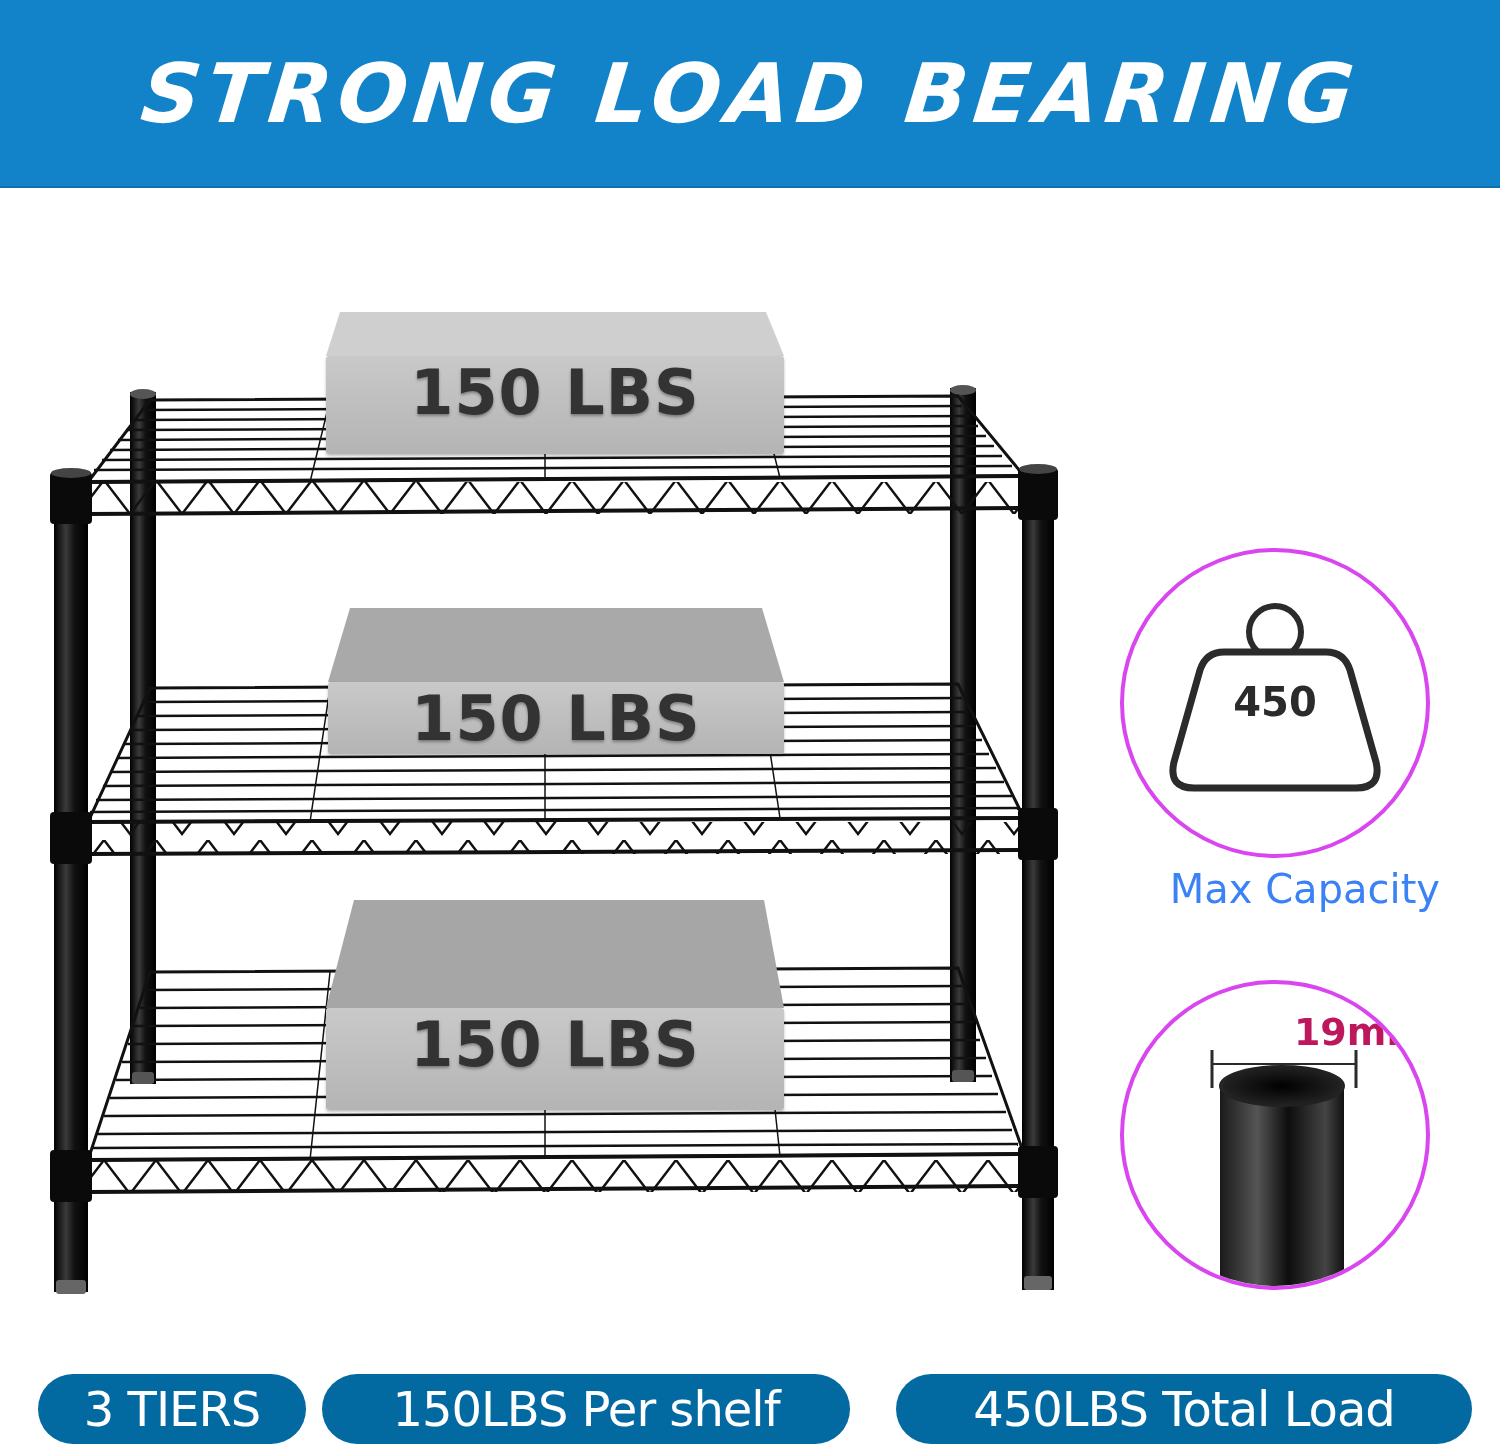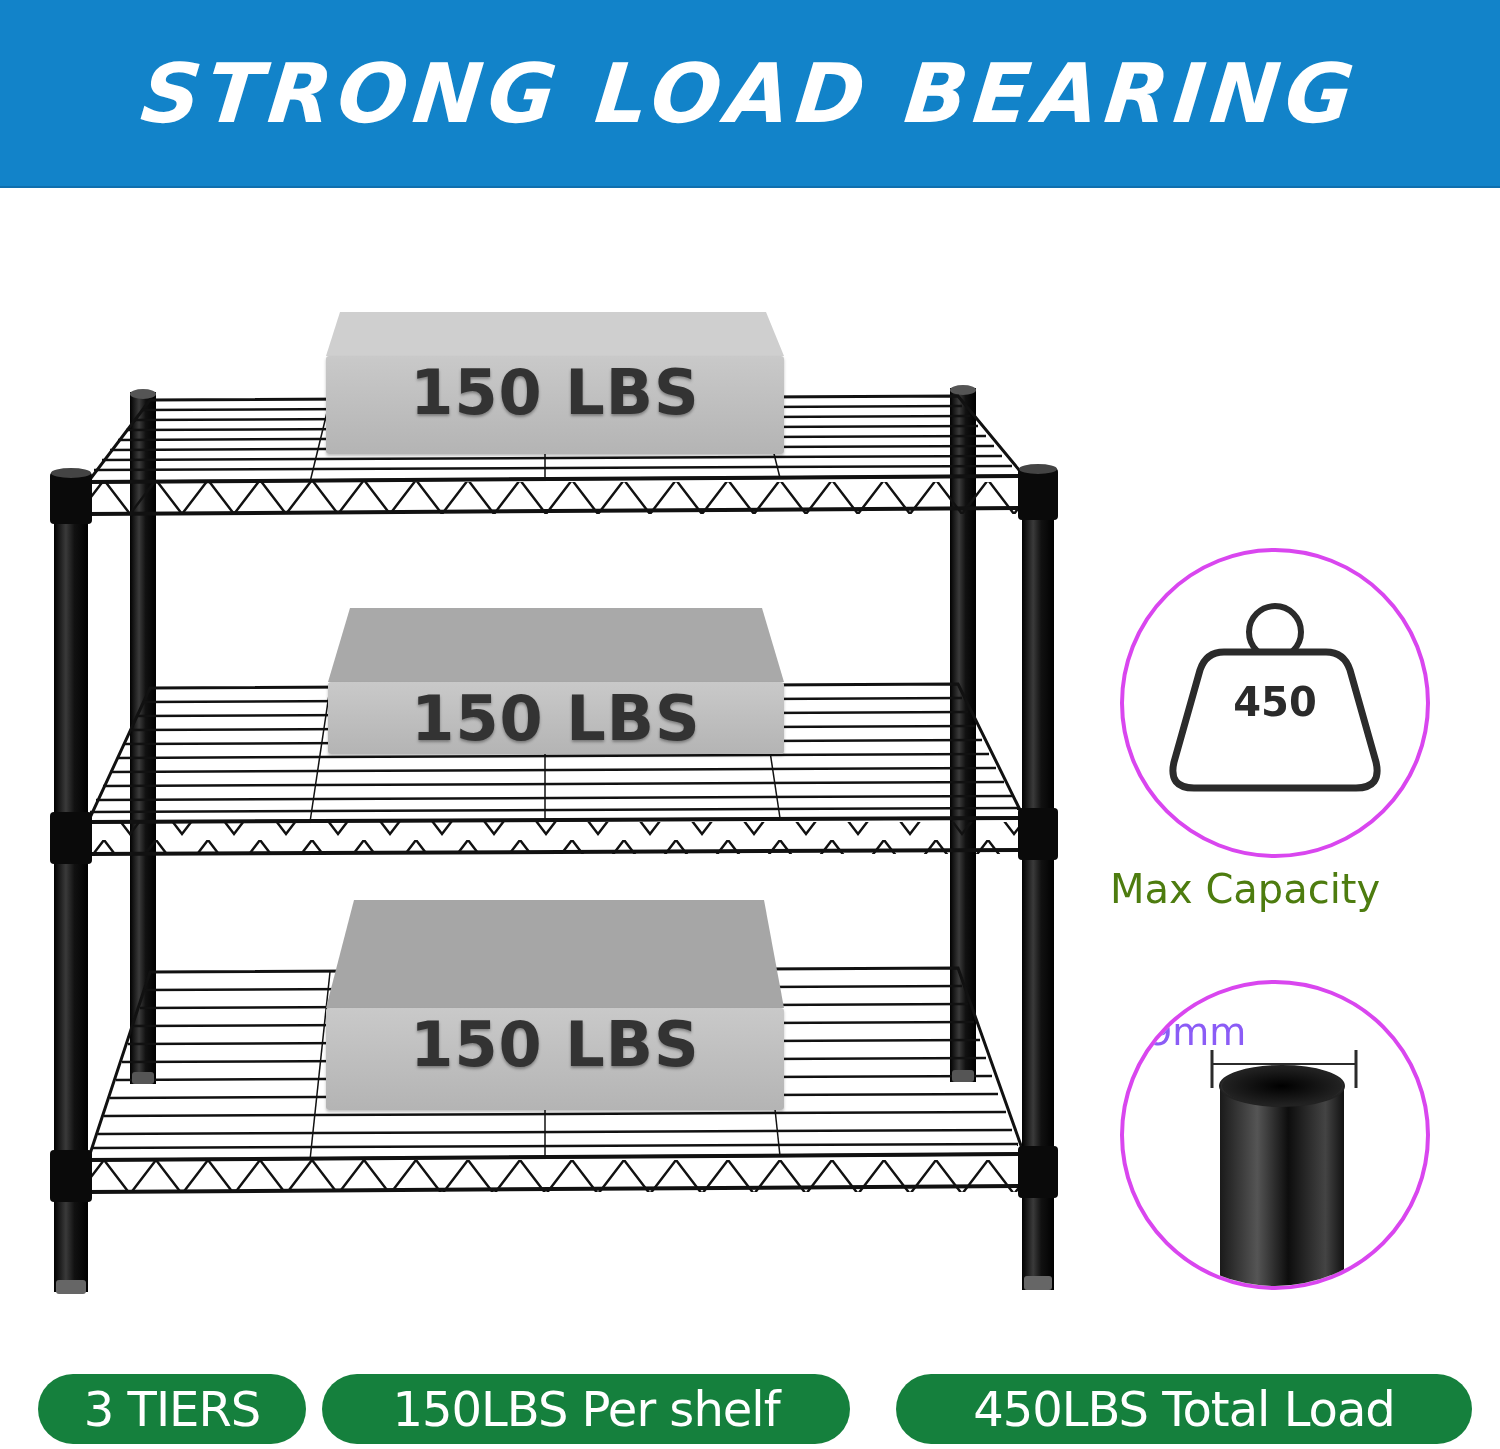--- a/index.html
+++ b/index.html
@@ -10,23 +10,23 @@
 
   .rack { position: absolute; left: 0; top: 186px; width: 1100px; height: 1130px; }
   .rack svg { position: absolute; left: 0; top: 0; }
 
   .box { position: absolute; }
   .box-top { position: absolute; left: 0; top: 0; width: 100%; }
   .box-front { position: absolute; left: 0; width: 100%; border-radius: 3px; display: flex; align-items: flex-start; justify-content: center; background: linear-gradient(#c9c9c9, #b4b4b4); box-shadow: 0 2px 3px rgba(0,0,0,0.25); }
   .box-label { font-family: "DejaVu Sans", sans-serif; font-weight: bold; font-size: 62px; color: #333333; text-shadow: 0 2px 3px rgba(0,0,0,0.35); letter-spacing: 1px; }
 
   .circle { position: absolute; border: 4px solid #d946ef; border-radius: 50%; box-sizing: border-box; background: #fff; overflow: hidden; }
-  .capacity-label { position: absolute; left: 1110px; top: 866px; width: 330px; text-align: left; font-family: "DejaVu Sans", sans-serif; font-size: 40px; color: #4d7c0f; }
-
-  .pill { position: absolute; top: 1374px; height: 70px; background: #15803d; border-radius: 35px; display: flex; align-items: center; justify-content: center; color: #ffffff; font-family: "DejaVu Sans", sans-serif; font-size: 48px; letter-spacing: -1px; }
+  .capacity-label { position: absolute; left: 1110px; top: 866px; width: 330px; text-align: right; font-family: "DejaVu Sans", sans-serif; font-size: 40px; color: #3b82f6; }
+
+  .pill { position: absolute; top: 1374px; height: 70px; background: #0369a1; border-radius: 35px; display: flex; align-items: center; justify-content: center; color: #ffffff; font-family: "DejaVu Sans", sans-serif; font-size: 48px; letter-spacing: -1px; }
 </style>
 </head>
 <body>
 
 <div class="banner">
   <div class="banner-title">STRONG LOAD BEARING</div>
 </div>
 
 <div class="rack">
   <svg width="1100" height="1130" viewBox="0 186 1100 1130">
@@ -185,18 +185,18 @@
         <stop offset="0.8" stop-color="#222"></stop>
         <stop offset="1" stop-color="#aaa"></stop>
       </radialGradient>
     </defs>
     <rect x="96" y="100" width="124" height="210" fill="url(#tube)"></rect>
     <ellipse cx="158" cy="102" rx="62" ry="20" fill="url(#tubeTop)" stroke="#222" stroke-width="2"></ellipse>
     <line x1="88" y1="80" x2="232" y2="80" stroke="#2b2b2b" stroke-width="2"></line>
     <line x1="88" y1="66" x2="88" y2="104" stroke="#2b2b2b" stroke-width="3"></line>
     <line x1="232" y1="66" x2="232" y2="104" stroke="#2b2b2b" stroke-width="3"></line>
   </svg>
-  <div style="position:absolute; left:0; top:26px; width:302px; text-align:left; font-family:'DejaVu Sans',sans-serif; font-weight:normal; font-size:38px; color:#8b5cf6;">19mm</div>
+  <div style="position:absolute; left:0; top:26px; width:302px; text-align:right; font-family:'DejaVu Sans',sans-serif; font-weight:bold; font-size:38px; color:#be185d;">19mm</div>
 </div>
 
 <div class="pill" style="left:38px; width:268px;">3 TIERS</div>
 <div class="pill" style="left:322px; width:528px;">150LBS Per shelf</div>
 <div class="pill" style="left:896px; width:576px;">450LBS Total Load</div>
 
 </body></html>

